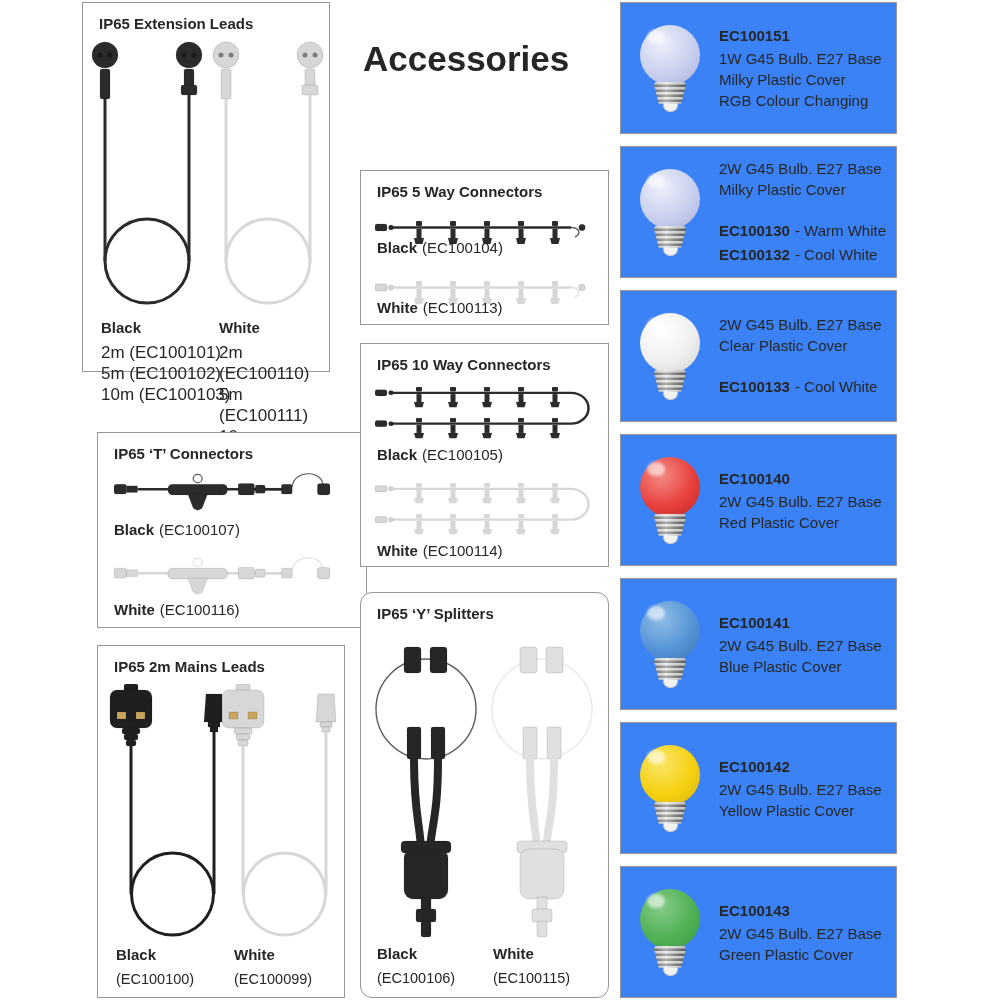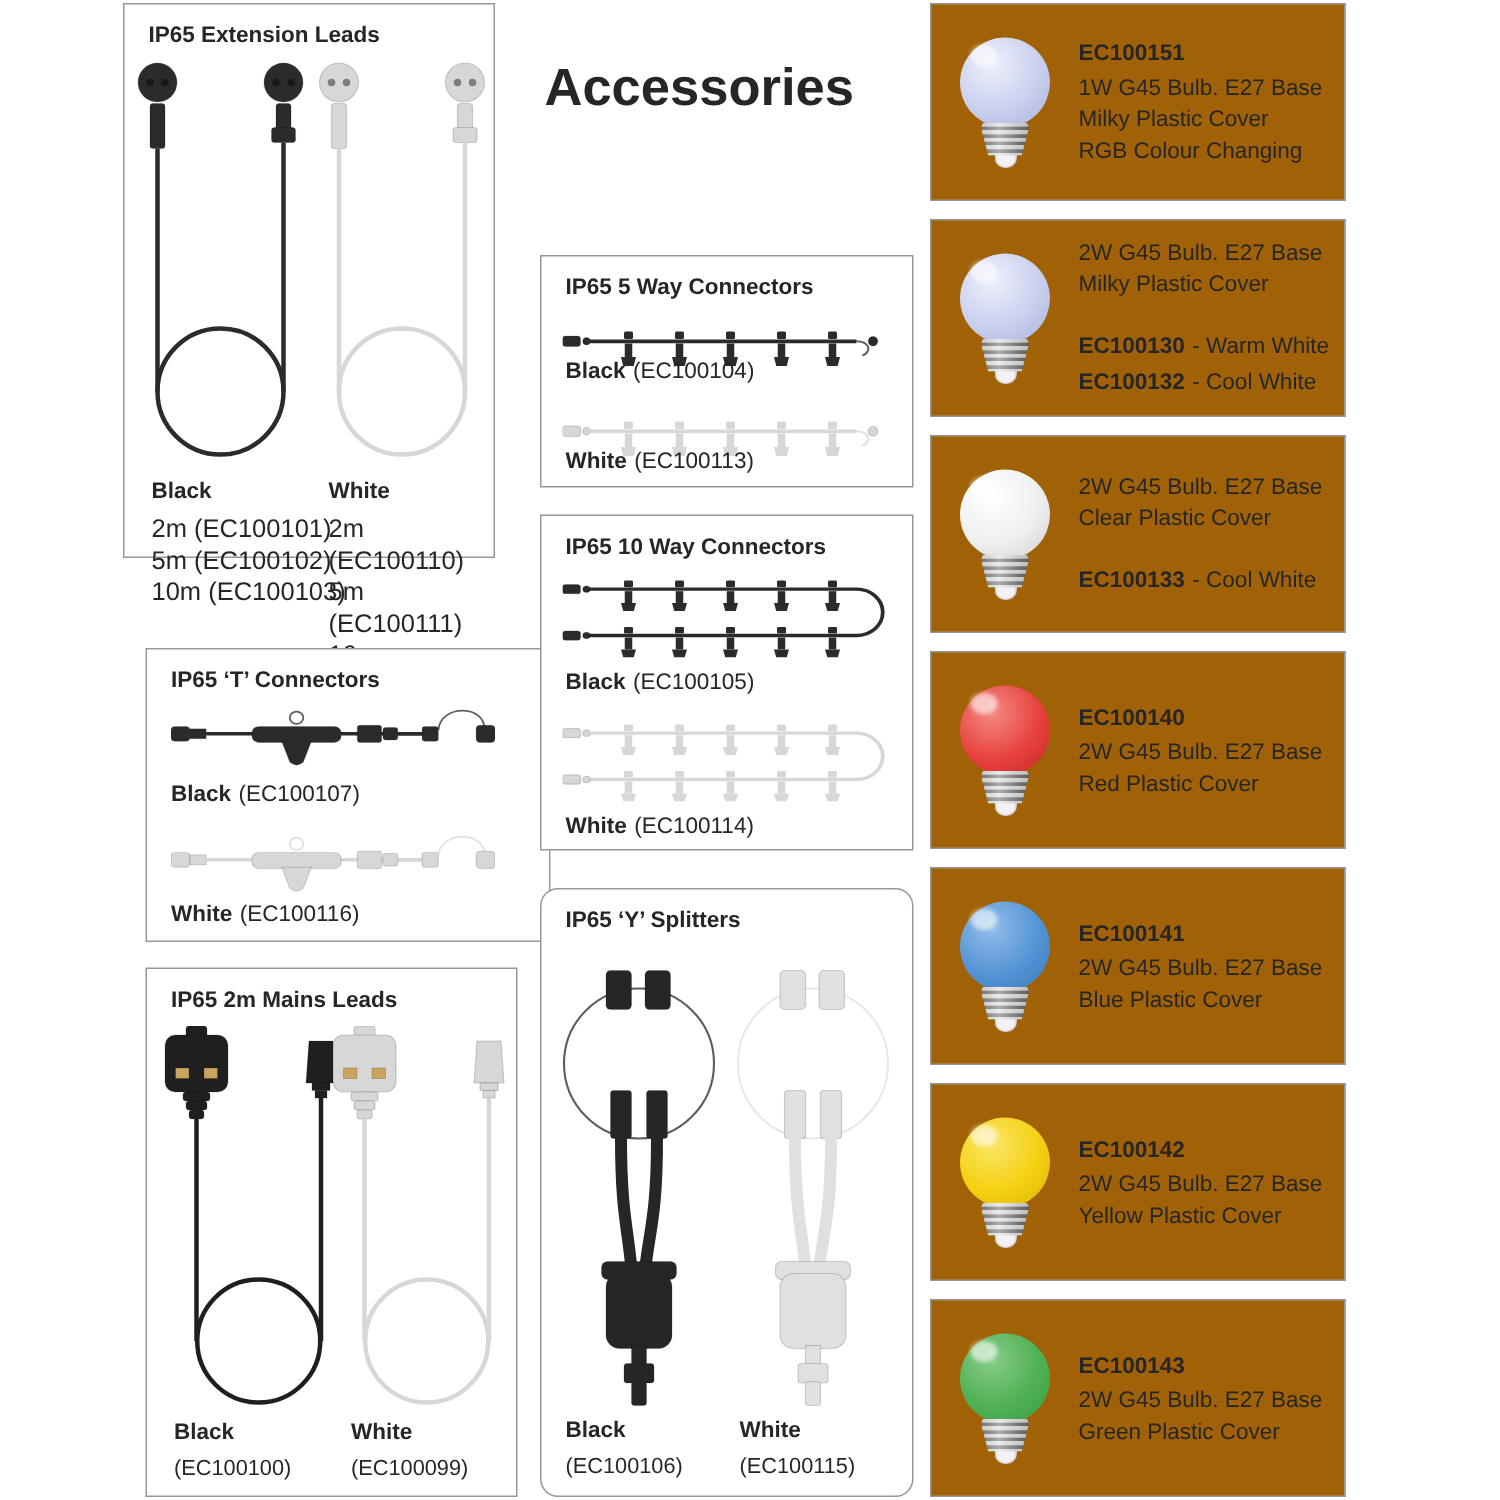--- a/index.html
+++ b/index.html
@@ -23,21 +23,21 @@
   .vcode{margin-left:5px;}
   
   .col{position:absolute;}
   .col .vlabel{display:block;font-size:15px;margin-bottom:6px;}
   .col .vitem{font-size:17px;line-height:21px;}
   .col .vcode2{font-size:14.5px;line-height:21px;}
   
   #center-title{position:absolute;left:363px;top:34px;font-size:35px;font-weight:700;line-height:49px;color:#262626;}
   
   #right-col{position:absolute;left:620px;top:2px;width:277px;height:996px;display:flex;flex-direction:column;gap:12px;}
-  .bulb-card{flex:1;border:1px solid #979797;background:#a16207;display:flex;align-items:center;
+  .bulb-card{flex:1;border:1px solid #979797;background:#3b82f6;display:flex;align-items:center;
              padding:0 10px 0 16px;gap:16px;box-sizing:border-box;}
   .bulb{width:66px;display:flex;flex-direction:column;align-items:center;flex-shrink:0;}
   .bulb-globe{width:60px;height:60px;border-radius:50%;position:relative;background:#ccc;}
   .bulb-globe::after{content:"";position:absolute;left:12%;top:9%;width:30%;height:24%;
              background:rgba(255,255,255,0.6);border-radius:50%;filter:blur(1.5px);}
   .bulb-base{width:32px;height:22px;margin-top:-3px;
              background:
                repeating-linear-gradient(180deg,rgba(255,255,255,0.55) 0 2px,rgba(0,0,0,0.18) 3px 5px),
                linear-gradient(90deg,#8a8a8a,#d2d2d2 38%,#979797 72%,#6e6e6e);
              clip-path:polygon(5% 0,95% 0,100% 16%,85% 100%,15% 100%,0 16%);}

